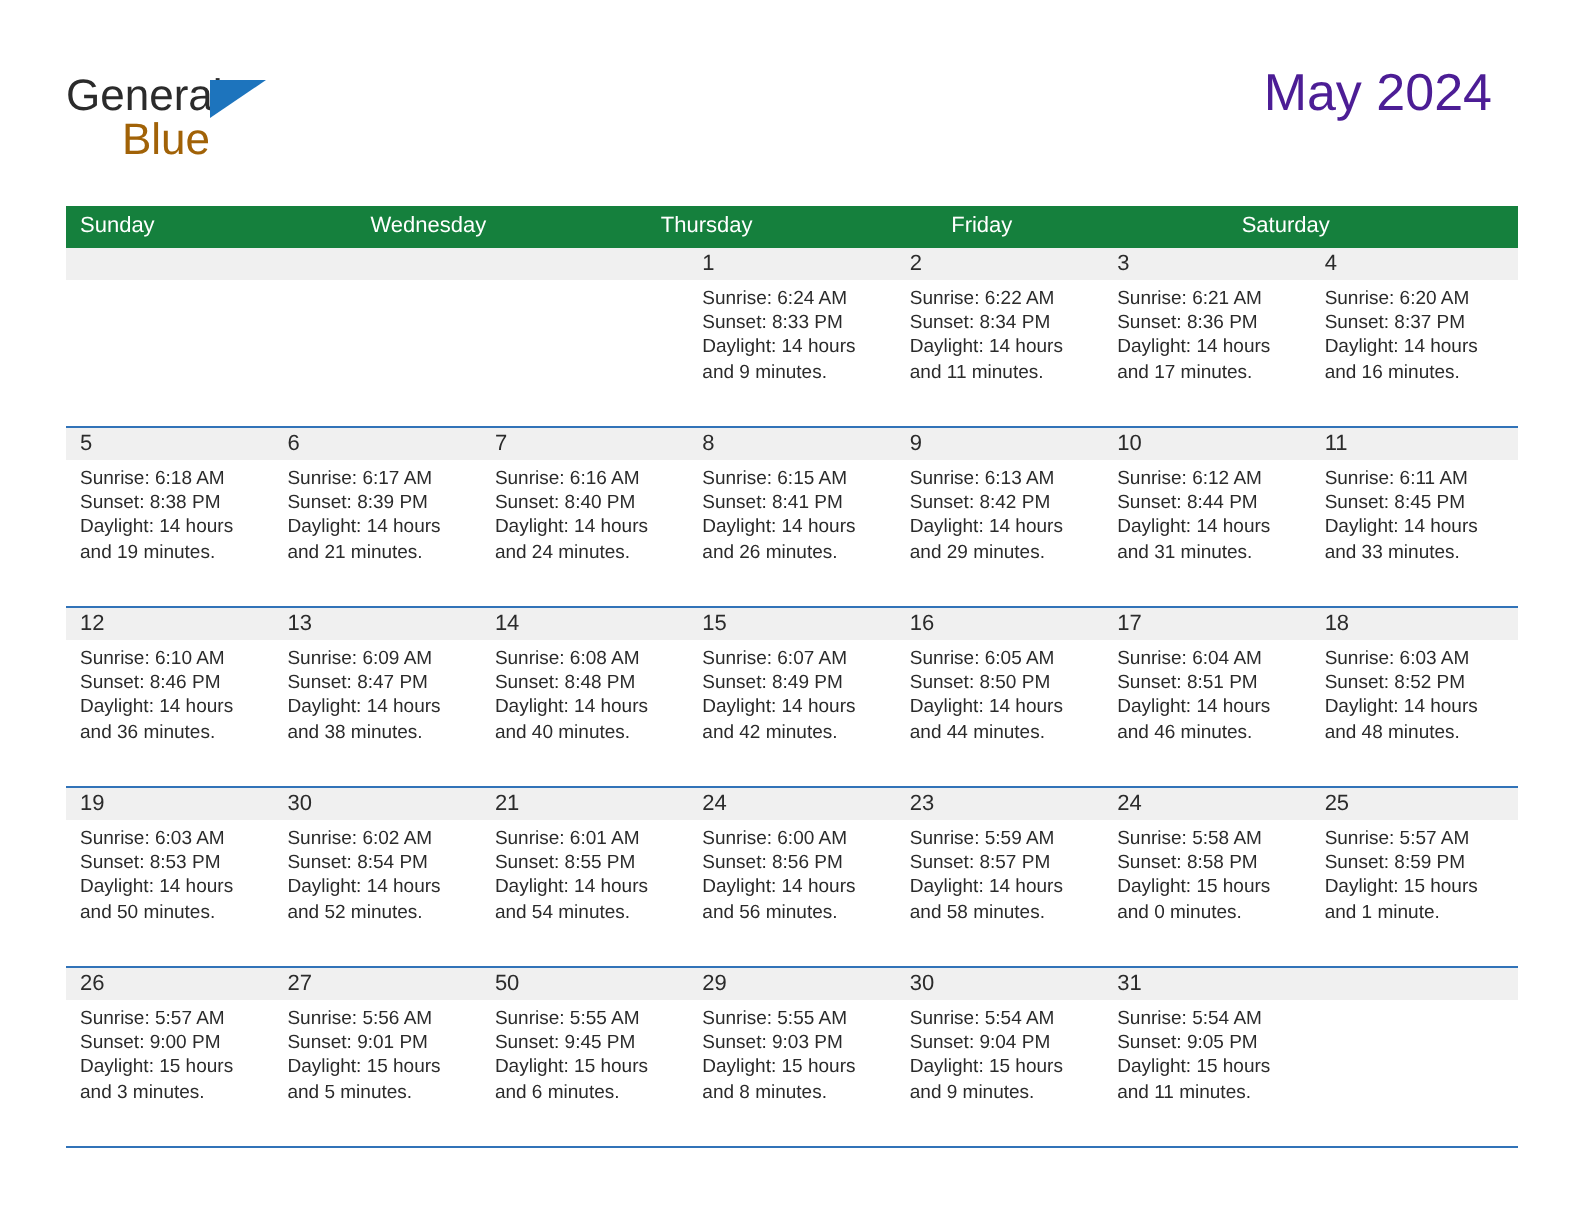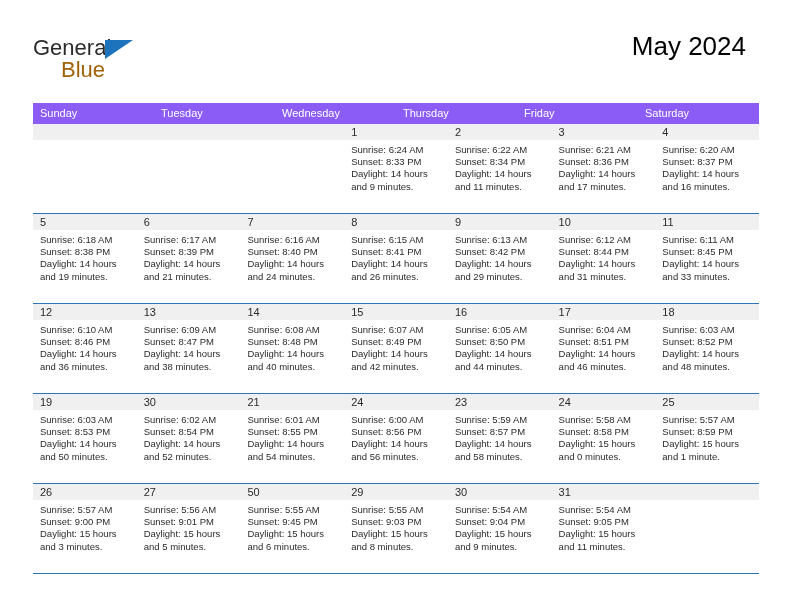--- a/index.html
+++ b/index.html
@@ -69,21 +69,21 @@
   }
 
   .title-block {
     position: absolute;
     right: 36px;
     top: 30px;
     text-align: right;
   }
   .month-title {
     font-size: 26px;
-    color: #000000;
+    color: #4c1d95;
     line-height: 32px;
     white-space: nowrap;
   }
   .location-title {
     font-size: 14px;
     color: #333333;
     line-height: 20px;
     margin-top: 8px;
     white-space: nowrap;
   }
@@ -93,21 +93,21 @@
     position: absolute;
     left: 33px;
     top: 103px;
     width: 726px;
   }
 
   .weekday-row {
     display: flex;
     width: 726px;
     height: 21px;
-    background: #8b5cf6;
+    background: #15803d;
   }
   .weekday-cell {
     flex: 1 1 0;
     color: #ffffff;
     font-size: 11px;
     line-height: 21px;
     padding-left: 7px;
     box-sizing: border-box;
     white-space: nowrap;
     overflow: hidden;
@@ -175,21 +175,20 @@
     <div class="title-block">
       <div class="month-title">May 2024</div>
     </div>
 
   </div>
 
   <div class="calendar">
 
     <div class="weekday-row">
       <div class="weekday-cell">Sunday</div>
-      <div class="weekday-cell">Tuesday</div>
       <div class="weekday-cell">Wednesday</div>
       <div class="weekday-cell">Thursday</div>
       <div class="weekday-cell">Friday</div>
       <div class="weekday-cell">Saturday</div>
     </div>
 
     <div id="weeks-container">
         <div class="week-row first">
           <div class="day-cell empty">
             <div class="daynum-band">

